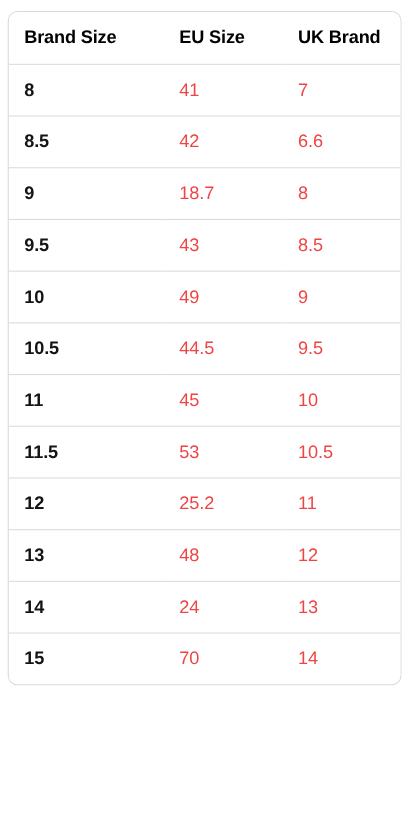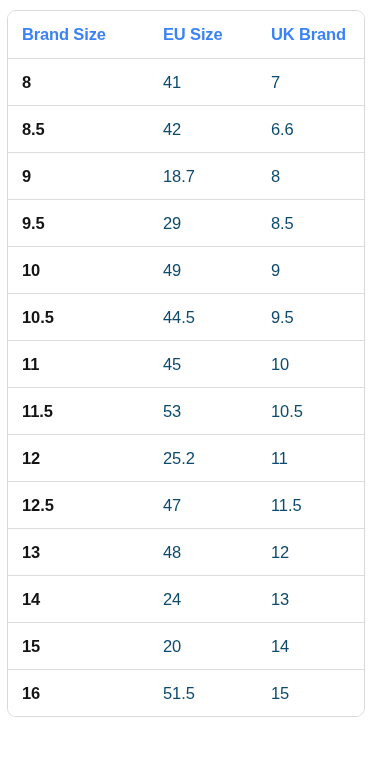--- a/index.html
+++ b/index.html
@@ -47,33 +47,33 @@
   table.size-table col.c2 { width: 108px; }
   table.size-table col.c3 { width: 109px; }
 
   table.size-table thead th {
     height: 47px;
     padding: 0 0 0 14px;
     text-align: left;
     vertical-align: middle;
     font-size: 16.5px;
     font-weight: bold;
-    color: #3b82f6;
+    color: #000000;
     letter-spacing: -0.15px;
     border-bottom: 1px solid #dcdcdc;
     white-space: nowrap;
   }
 
   table.size-table tbody td {
     height: 46px;
     padding: 0 0 0 14px;
     text-align: left;
     vertical-align: middle;
     font-size: 16.5px;
-    color: #0c4a6e;
+    color: #ef4444;
     letter-spacing: -0.1px;
     border-top: 1px solid #dcdcdc;
     white-space: nowrap;
   }
 
   table.size-table tbody tr:first-child td {
     border-top: none;
   }
 
   table.size-table tbody td.brand-cell {
@@ -114,21 +114,21 @@
             <td>42</td>
             <td>6.6</td>
           </tr>
           <tr>
             <td class="brand-cell">9</td>
             <td>18.7</td>
             <td>8</td>
           </tr>
           <tr>
             <td class="brand-cell">9.5</td>
-            <td>29</td>
+            <td>43</td>
             <td>8.5</td>
           </tr>
           <tr>
             <td class="brand-cell">10</td>
             <td>49</td>
             <td>9</td>
           </tr>
           <tr>
             <td class="brand-cell">10.5</td>
             <td>44.5</td>
@@ -143,42 +143,32 @@
             <td class="brand-cell">11.5</td>
             <td>53</td>
             <td>10.5</td>
           </tr>
           <tr>
             <td class="brand-cell">12</td>
             <td>25.2</td>
             <td>11</td>
           </tr>
           <tr>
-            <td class="brand-cell">12.5</td>
-            <td>47</td>
-            <td>11.5</td>
-          </tr>
-          <tr>
             <td class="brand-cell">13</td>
             <td>48</td>
             <td>12</td>
           </tr>
           <tr>
             <td class="brand-cell">14</td>
             <td>24</td>
             <td>13</td>
           </tr>
           <tr>
             <td class="brand-cell">15</td>
-            <td>20</td>
+            <td>70</td>
             <td>14</td>
-          </tr>
-          <tr>
-            <td class="brand-cell">16</td>
-            <td>51.5</td>
-            <td>15</td>
           </tr>
         </tbody>
     </table>
 
   </div>
 
 </div>
 
 </body></html>

